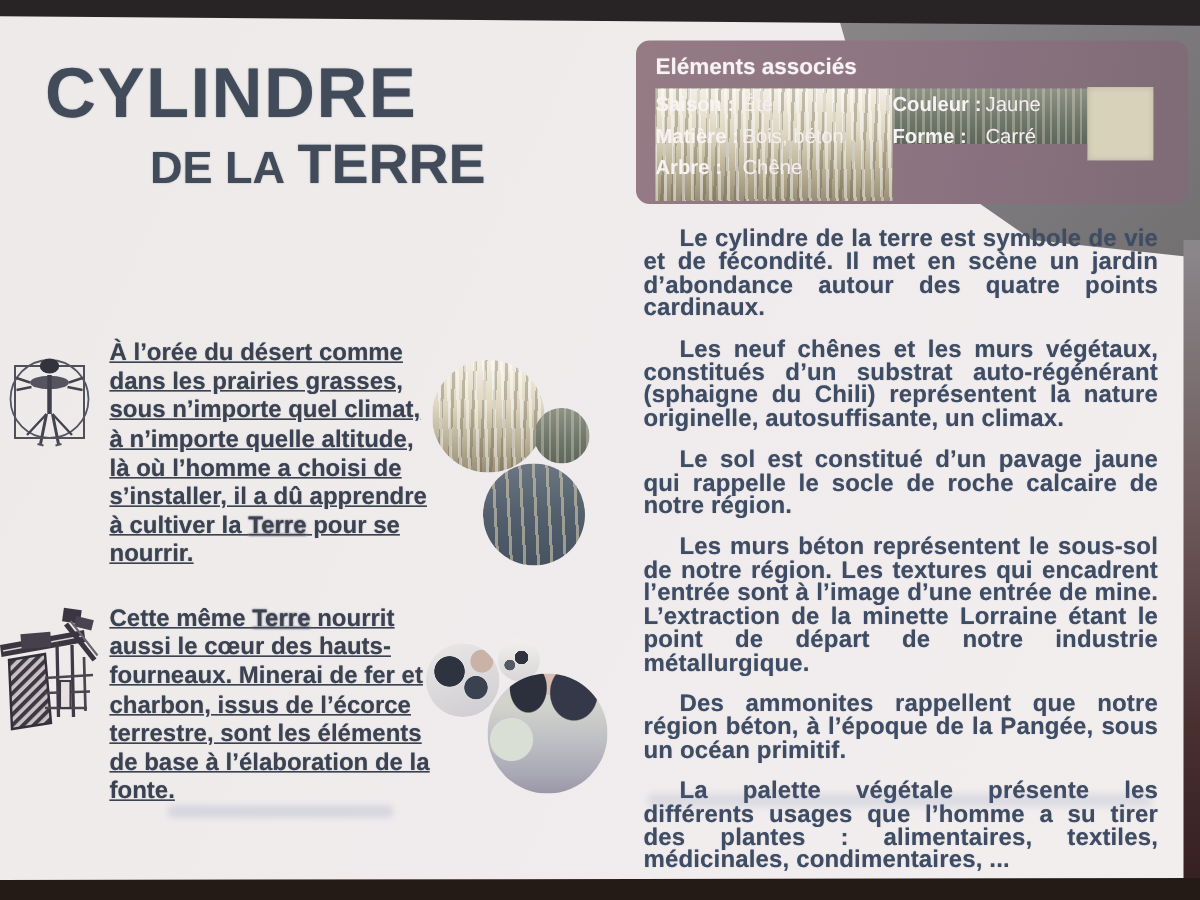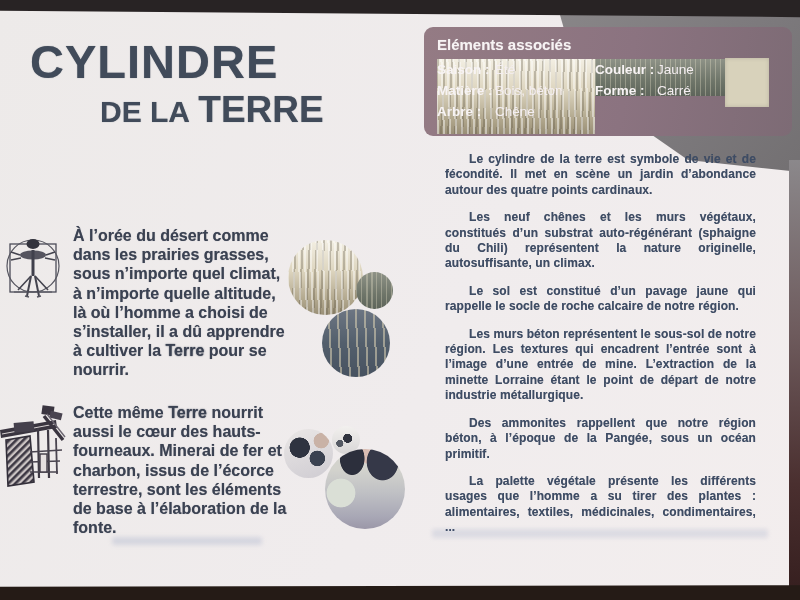--- a/index.html
+++ b/index.html
@@ -42,28 +42,28 @@
   .ebox-col.c2{width:138px;}
   .ebox-row{display:flex;line-height:21px;font-size:13.5px;}
   .ebox-row .lbl{font-weight:bold;flex:0 0 58px;white-space:nowrap;}
   .ebox-col.c2 .lbl{flex-basis:62px;}
   .ebox-row .val{font-weight:normal;color:#f4eef1;white-space:nowrap;}
   .swatch{position:absolute;left:301px;top:31px;width:44px;height:49px;
     box-shadow:inset 0 0 4px rgba(0,0,0,.15);}
 
   
   .lp{position:absolute;width:218px;color:#3b4252;font-size:16px;font-weight:bold;
-    line-height:19.2px;text-shadow:0 0 .7px rgba(59,66,82,.55);}
+    line-height:19.2px;text-shadow:0 0 .7px rgba(59,66,82,.55);text-decoration:underline;}
   .lp1{left:73px;top:226px;}
   .lp2{left:73px;top:403px;}
   .xbold{font-weight:bold;text-shadow:0 0 1.4px currentColor;}
 
   
   .rcol{position:absolute;left:429px;top:152px;width:343px;color:#3e4c64;}
-  .rcol p{margin:0 16px 12px;font-size:12px;font-weight:bold;line-height:15.4px;
+  .rcol p{margin:0 0 12px;font-size:16px;font-weight:bold;line-height:15.4px;
     text-align:justify;text-indent:24px;letter-spacing:.1px;
     text-shadow:0 0 .6px rgba(62,76,100,.5);}
 
   
   .sketch{position:absolute;}
   .vitruvian{left:4px;top:230px;}
   .furnace{left:0px;top:398px;}
 
   
   .circ{position:absolute;border-radius:50%;filter:blur(.4px);}

